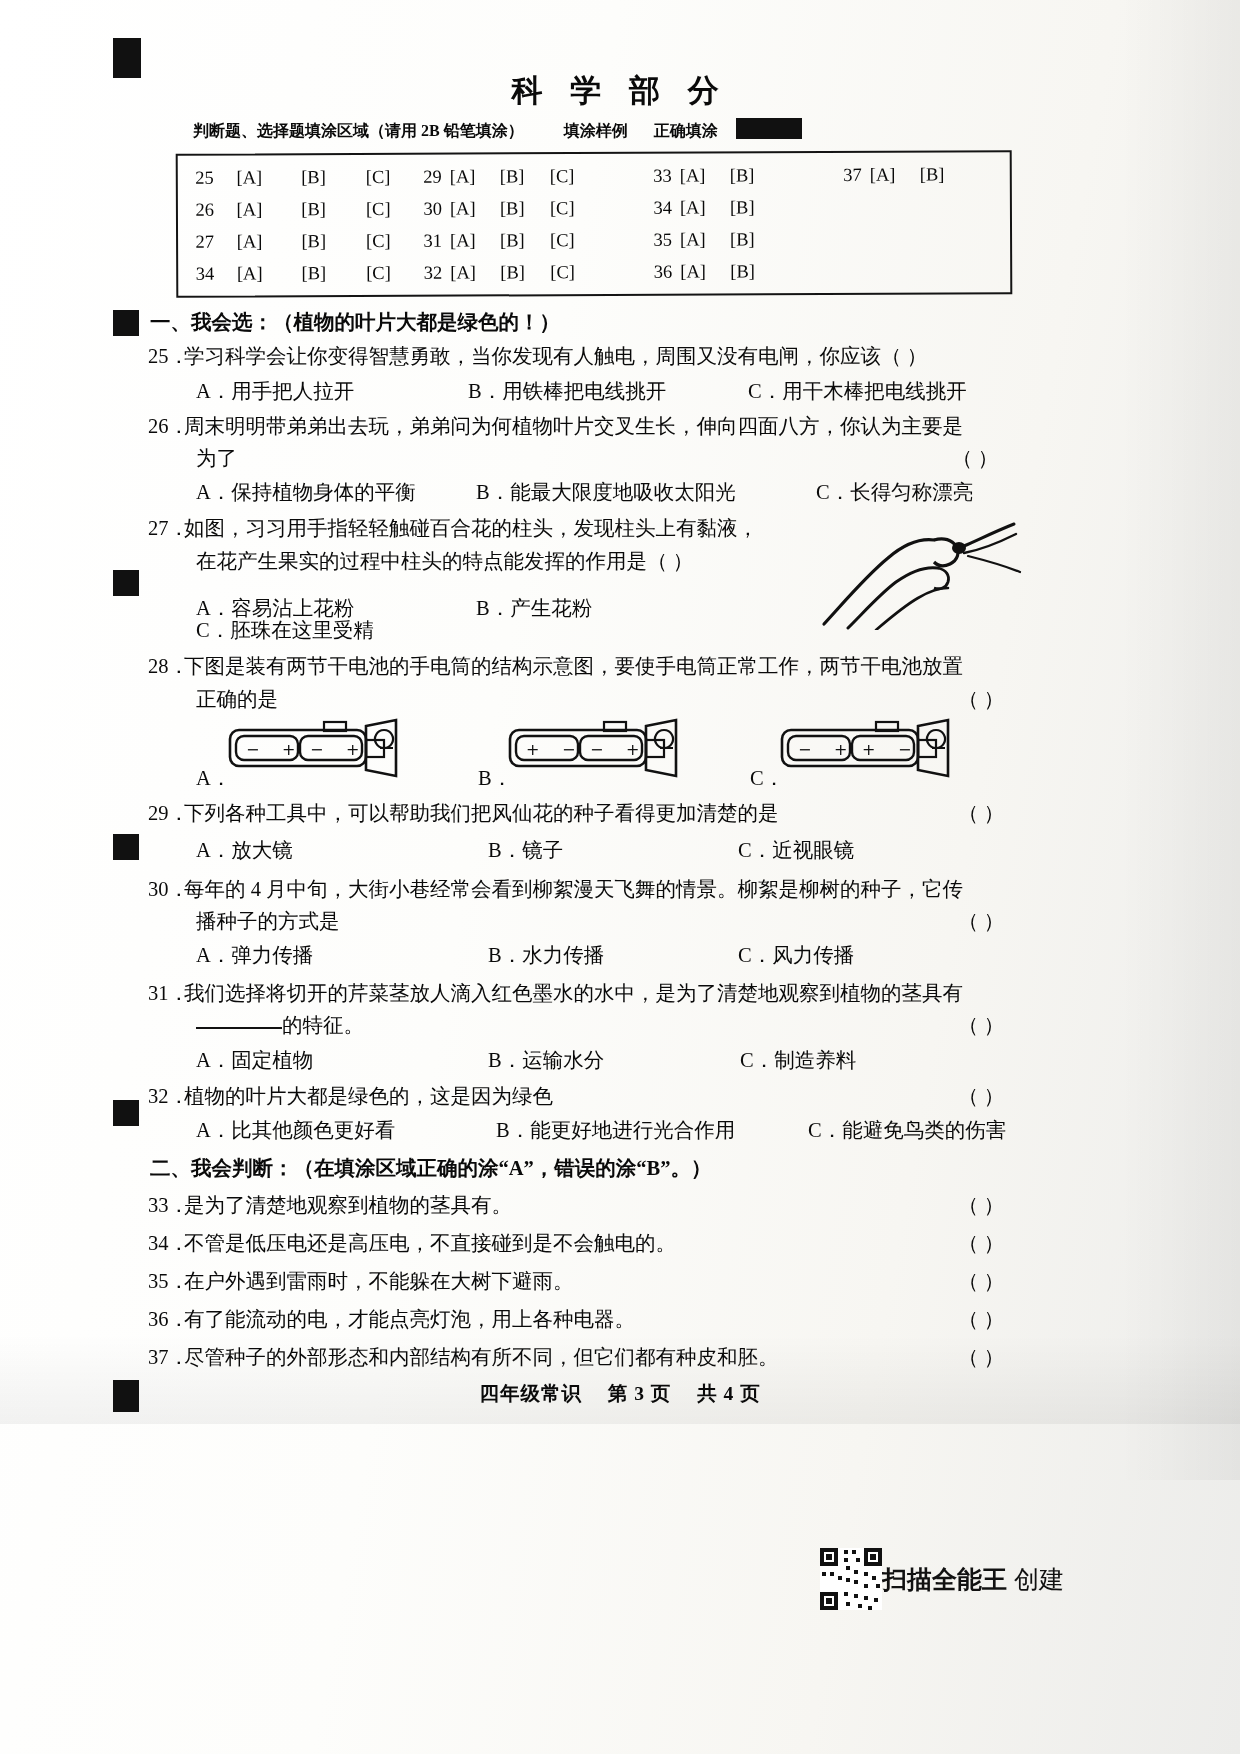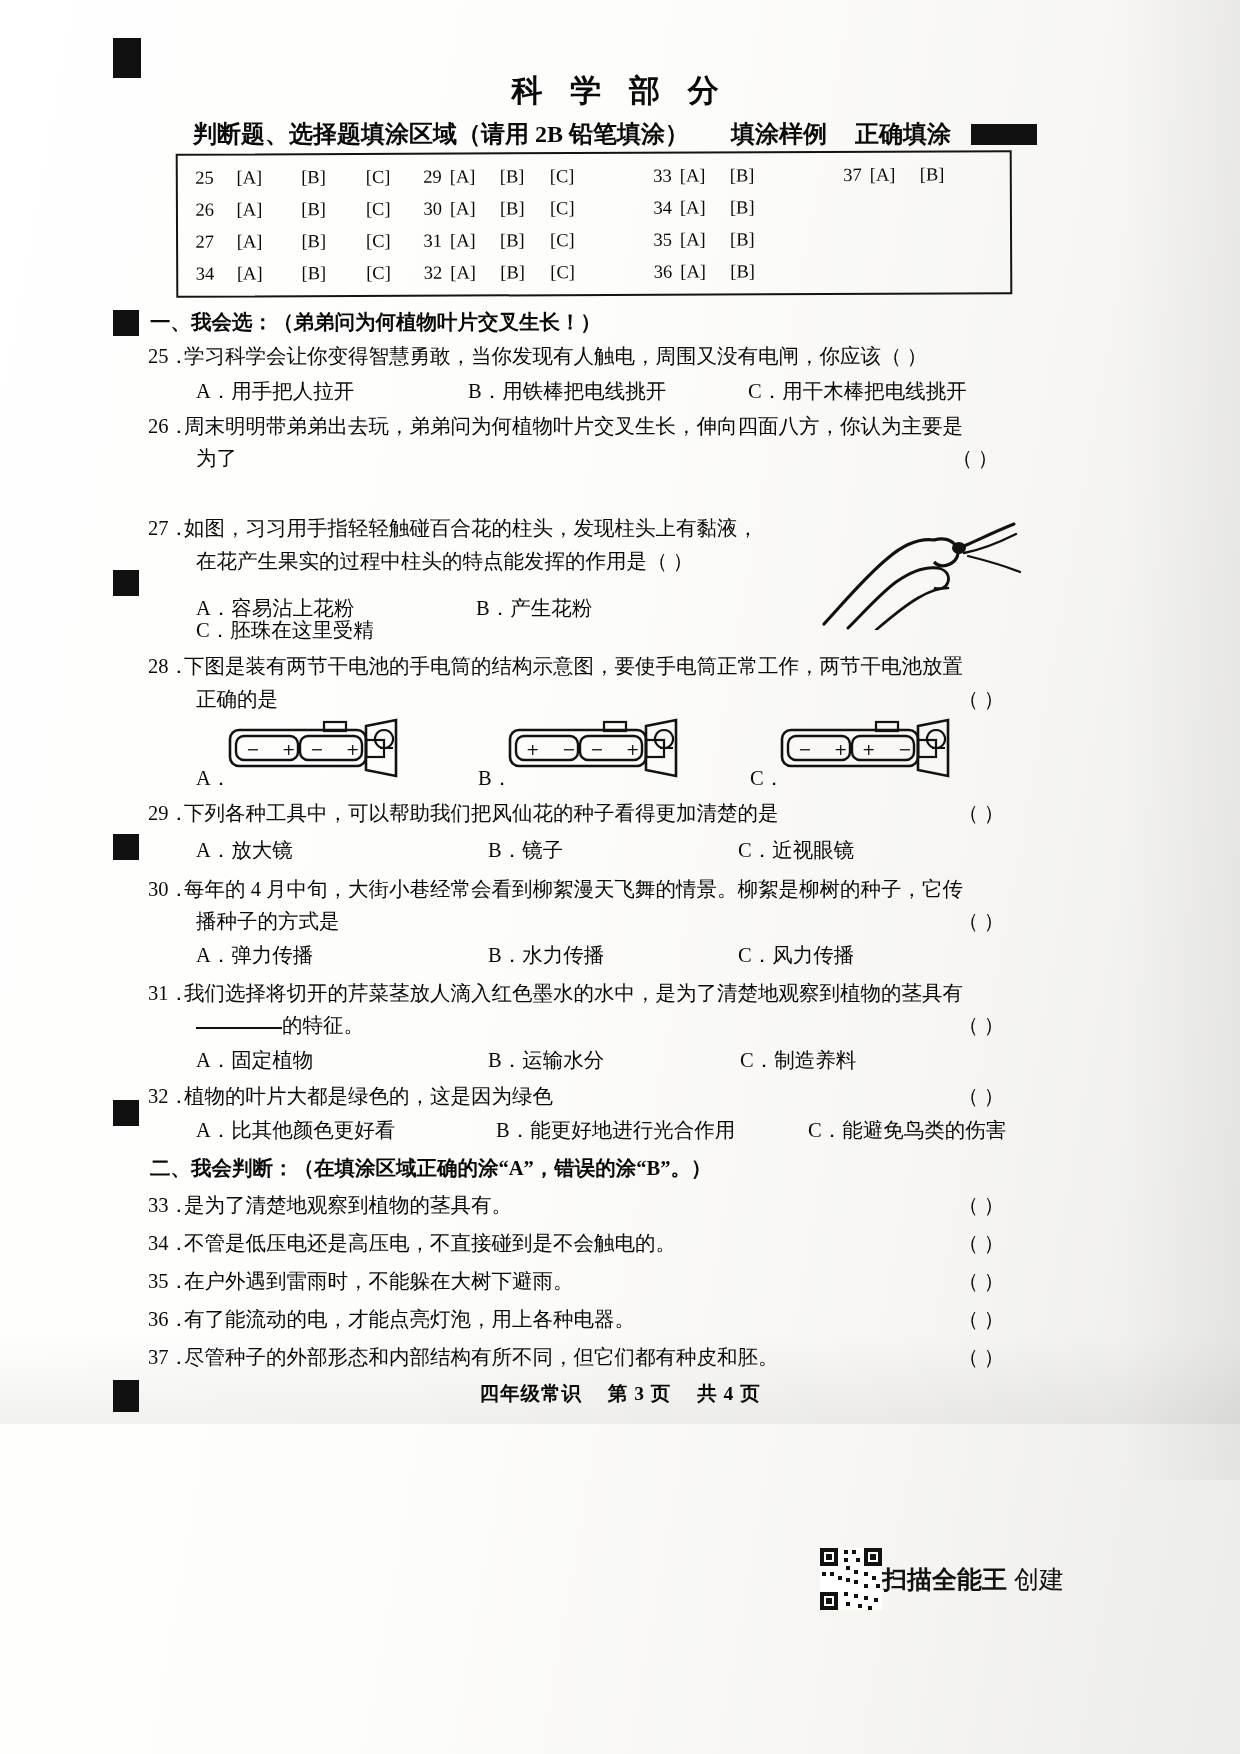--- a/index.html
+++ b/index.html
@@ -31,21 +31,21 @@
   .reg{
     position:absolute;left:113px;width:26px;height:26px;background:#111;
   }
   .title{
     position:absolute;left:0;top:70px;width:1240px;text-align:center;
     font-size:31px;letter-spacing:10px;font-weight:700;
     font-family:"Liberation Serif","DejaVu Serif",serif;
   }
   .sheet-head{
     position:absolute;left:193px;top:118px;width:830px;
-    font-size:24px;font-weight:700;white-space:nowrap;
+    font-size:16px;font-weight:700;white-space:nowrap;
   }
   .sheet-head .ex-label{margin-left:36px;}
   .sheet-head .ok-label{margin-left:22px;}
   .fill-sample{
     display:inline-block;width:66px;height:21px;background:#111;
     vertical-align:-3px;margin-left:14px;
   }
   
   .grid-box{
     position:absolute;left:176px;top:152px;width:832px;height:140px;
@@ -205,37 +205,40 @@
         </span>
         <span class="gcell gc3">
           <span class="gnum">36</span>
           <span class="gopt">[A]</span>
           <span class="gopt">[B]</span>
         </span>
       </div>
     </div>
   </div>
 
-  <div class="sec-head" style="left:150px;top:308px;">一、我会选：（弟弟问为何植物叶片交叉生长！）</div>
+  <div class="sec-head" style="left:150px;top:308px;">一、我会选：（植物的叶片大都是绿色的！）</div>
 
   <div class="q" style="left:148px;top:343px;">
     <span class="qnum">25．</span><span>学习科学会让你变得智慧勇敢，当你发现有人触电，周围又没有电闸，你应该（         ）</span>
   </div>
   <div class="opts" style="left:196px;top:377px;">
     <span class="opt" style="width:272px;">A．用手把人拉开</span><span class="opt" style="width:280px;">B．用铁棒把电线挑开</span><span class="opt">C．用干木棒把电线挑开</span>
   </div>
 
   <div class="q" style="left:148px;top:413px;">
     <span class="qnum">26．</span><span>周末明明带弟弟出去玩，弟弟问为何植物叶片交叉生长，伸向四面八方，你认为主要是</span>
   </div>
   <div class="q" style="left:196px;top:445px;">
     <span>为了</span>
   </div>
   <div class="q" style="left:952px;top:445px;">
     <span>（         ）</span>
+  </div>
+  <div class="opts" style="left:196px;top:478px;">
+    <span class="opt" style="width:280px;">A．保持植物身体的平衡</span><span class="opt" style="width:340px;">B．能最大限度地吸收太阳光</span><span class="opt">C．长得匀称漂亮</span>
   </div>
 
   <div class="q" style="left:148px;top:515px;">
     <span class="qnum">27．</span><span>如图，习习用手指轻轻触碰百合花的柱头，发现柱头上有黏液，</span>
   </div>
   <div class="q" style="left:196px;top:548px;">
     <span>在花产生果实的过程中柱头的特点能发挥的作用是（      ）</span>
   </div>
   <div class="opts" style="left:196px;top:582px;">
     <span class="opt" style="width:280px;margin-top:12px;">A．容易沾上花粉</span><span class="opt">B．产生花粉</span>

